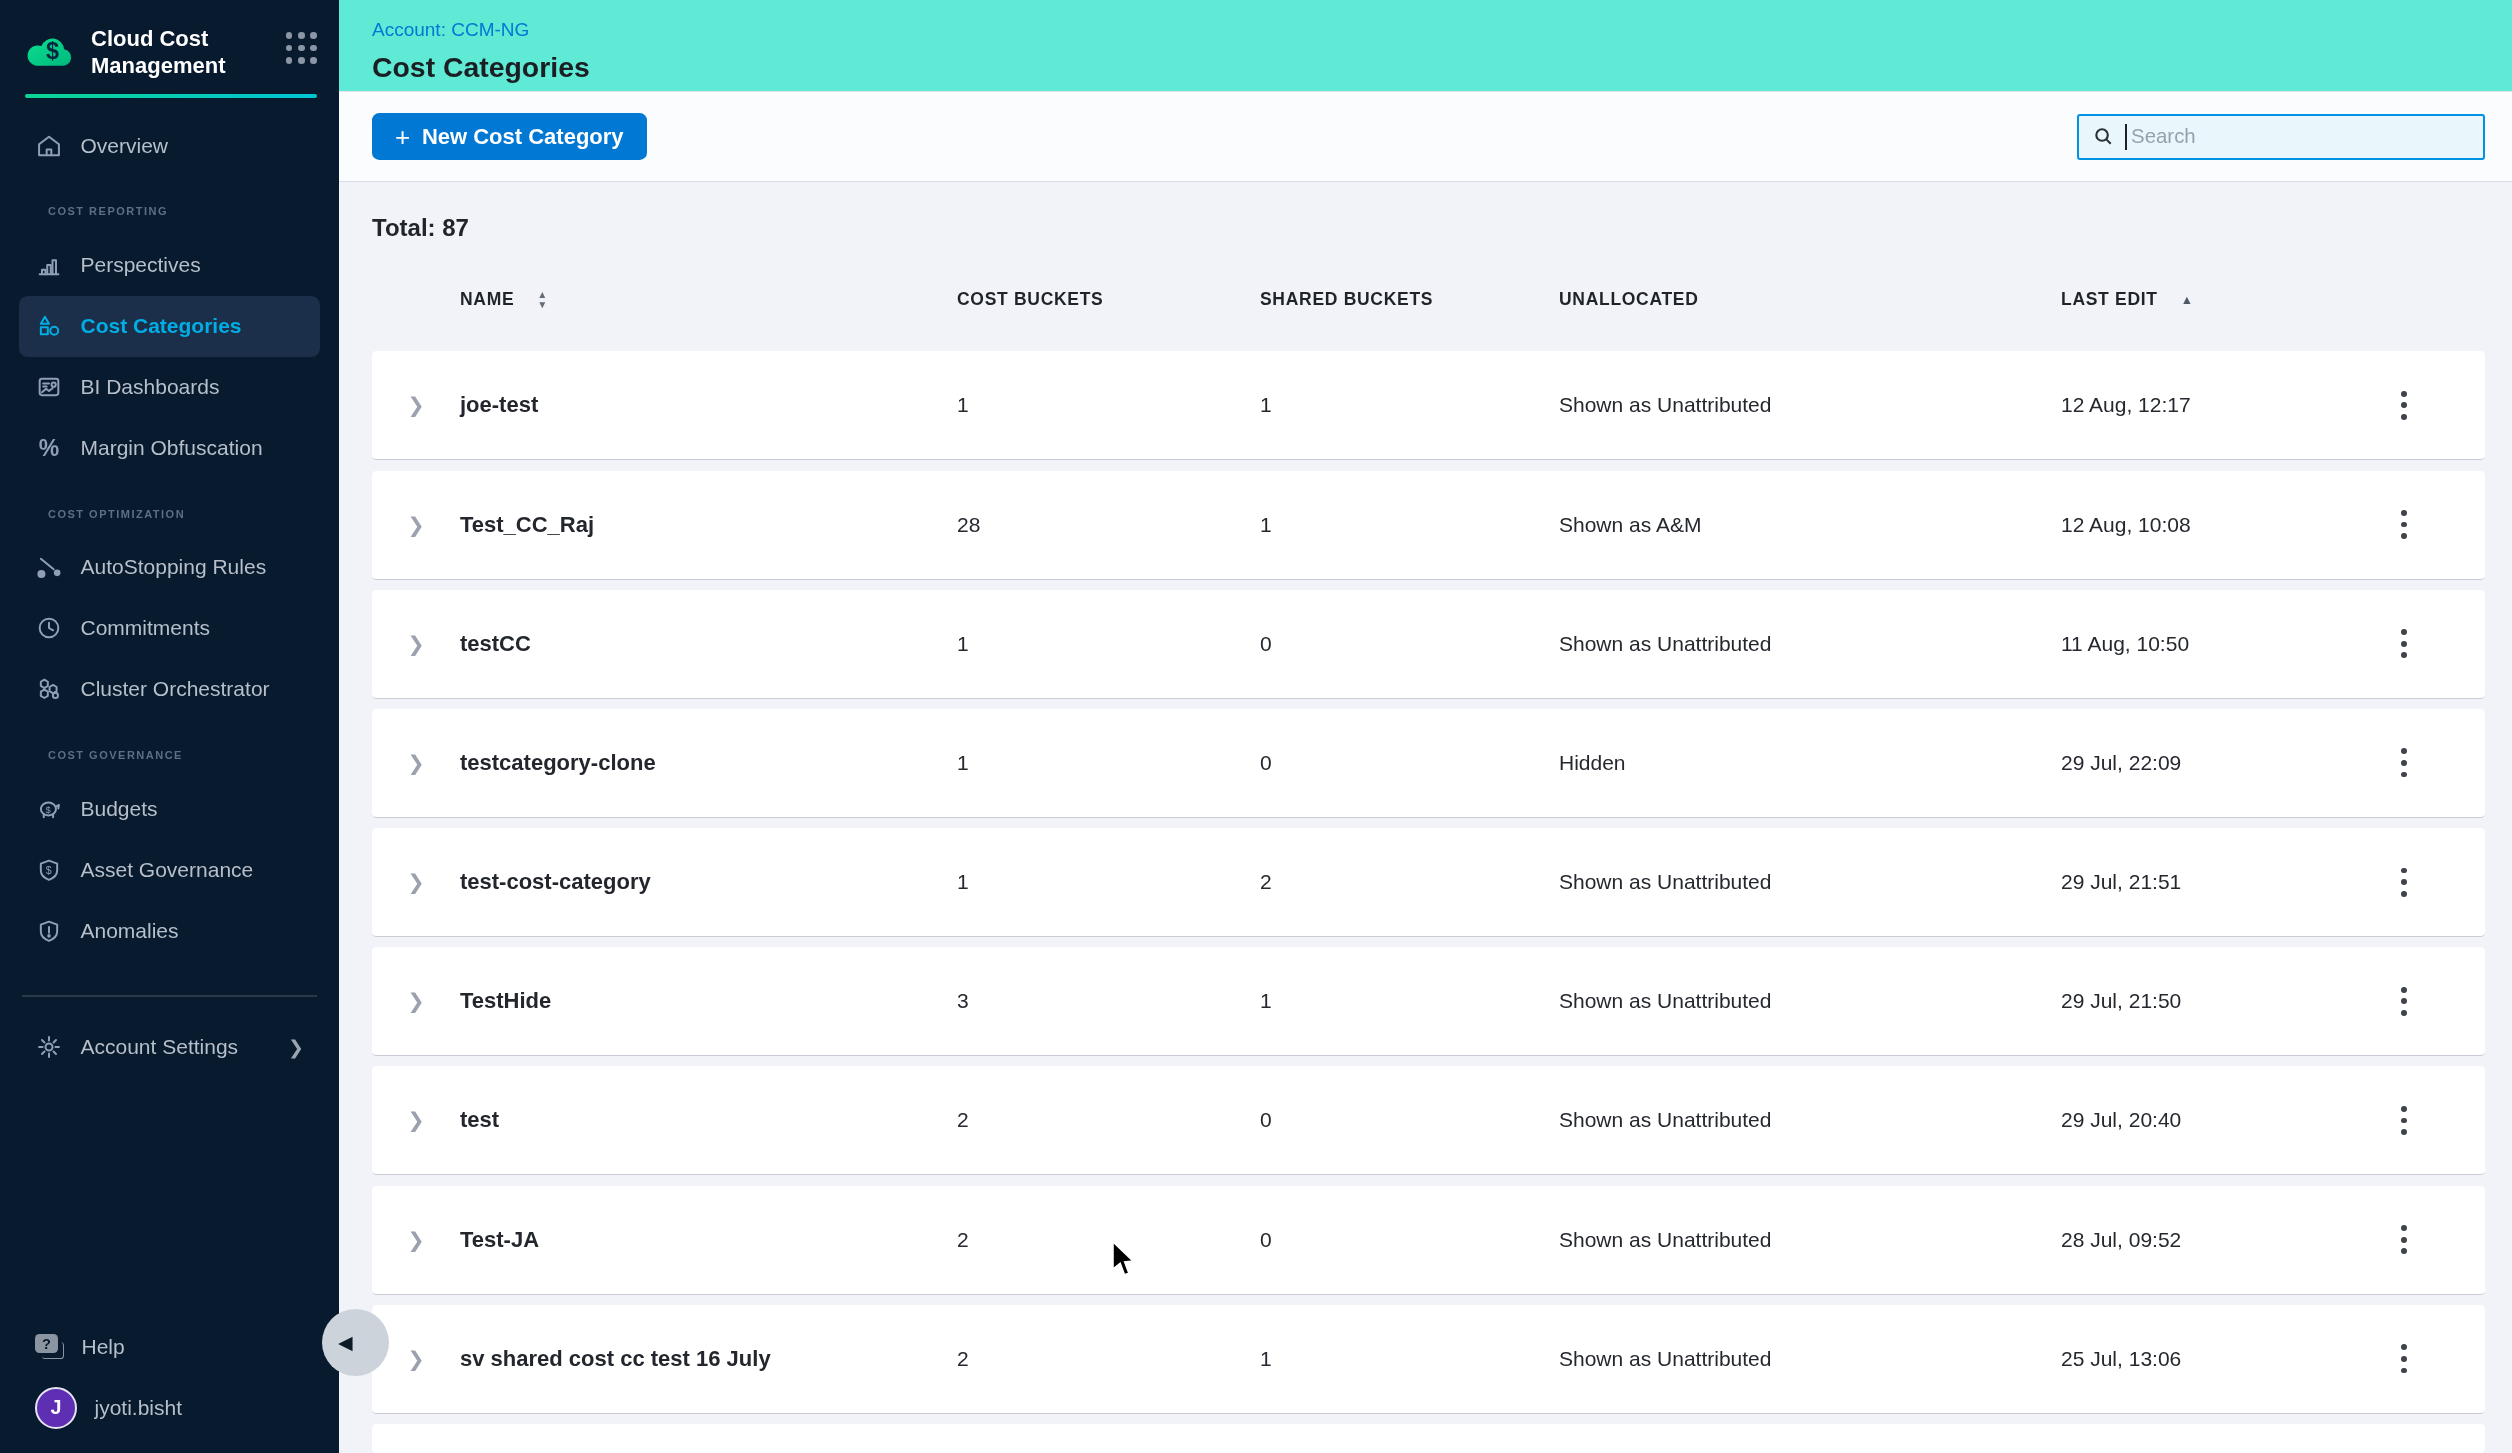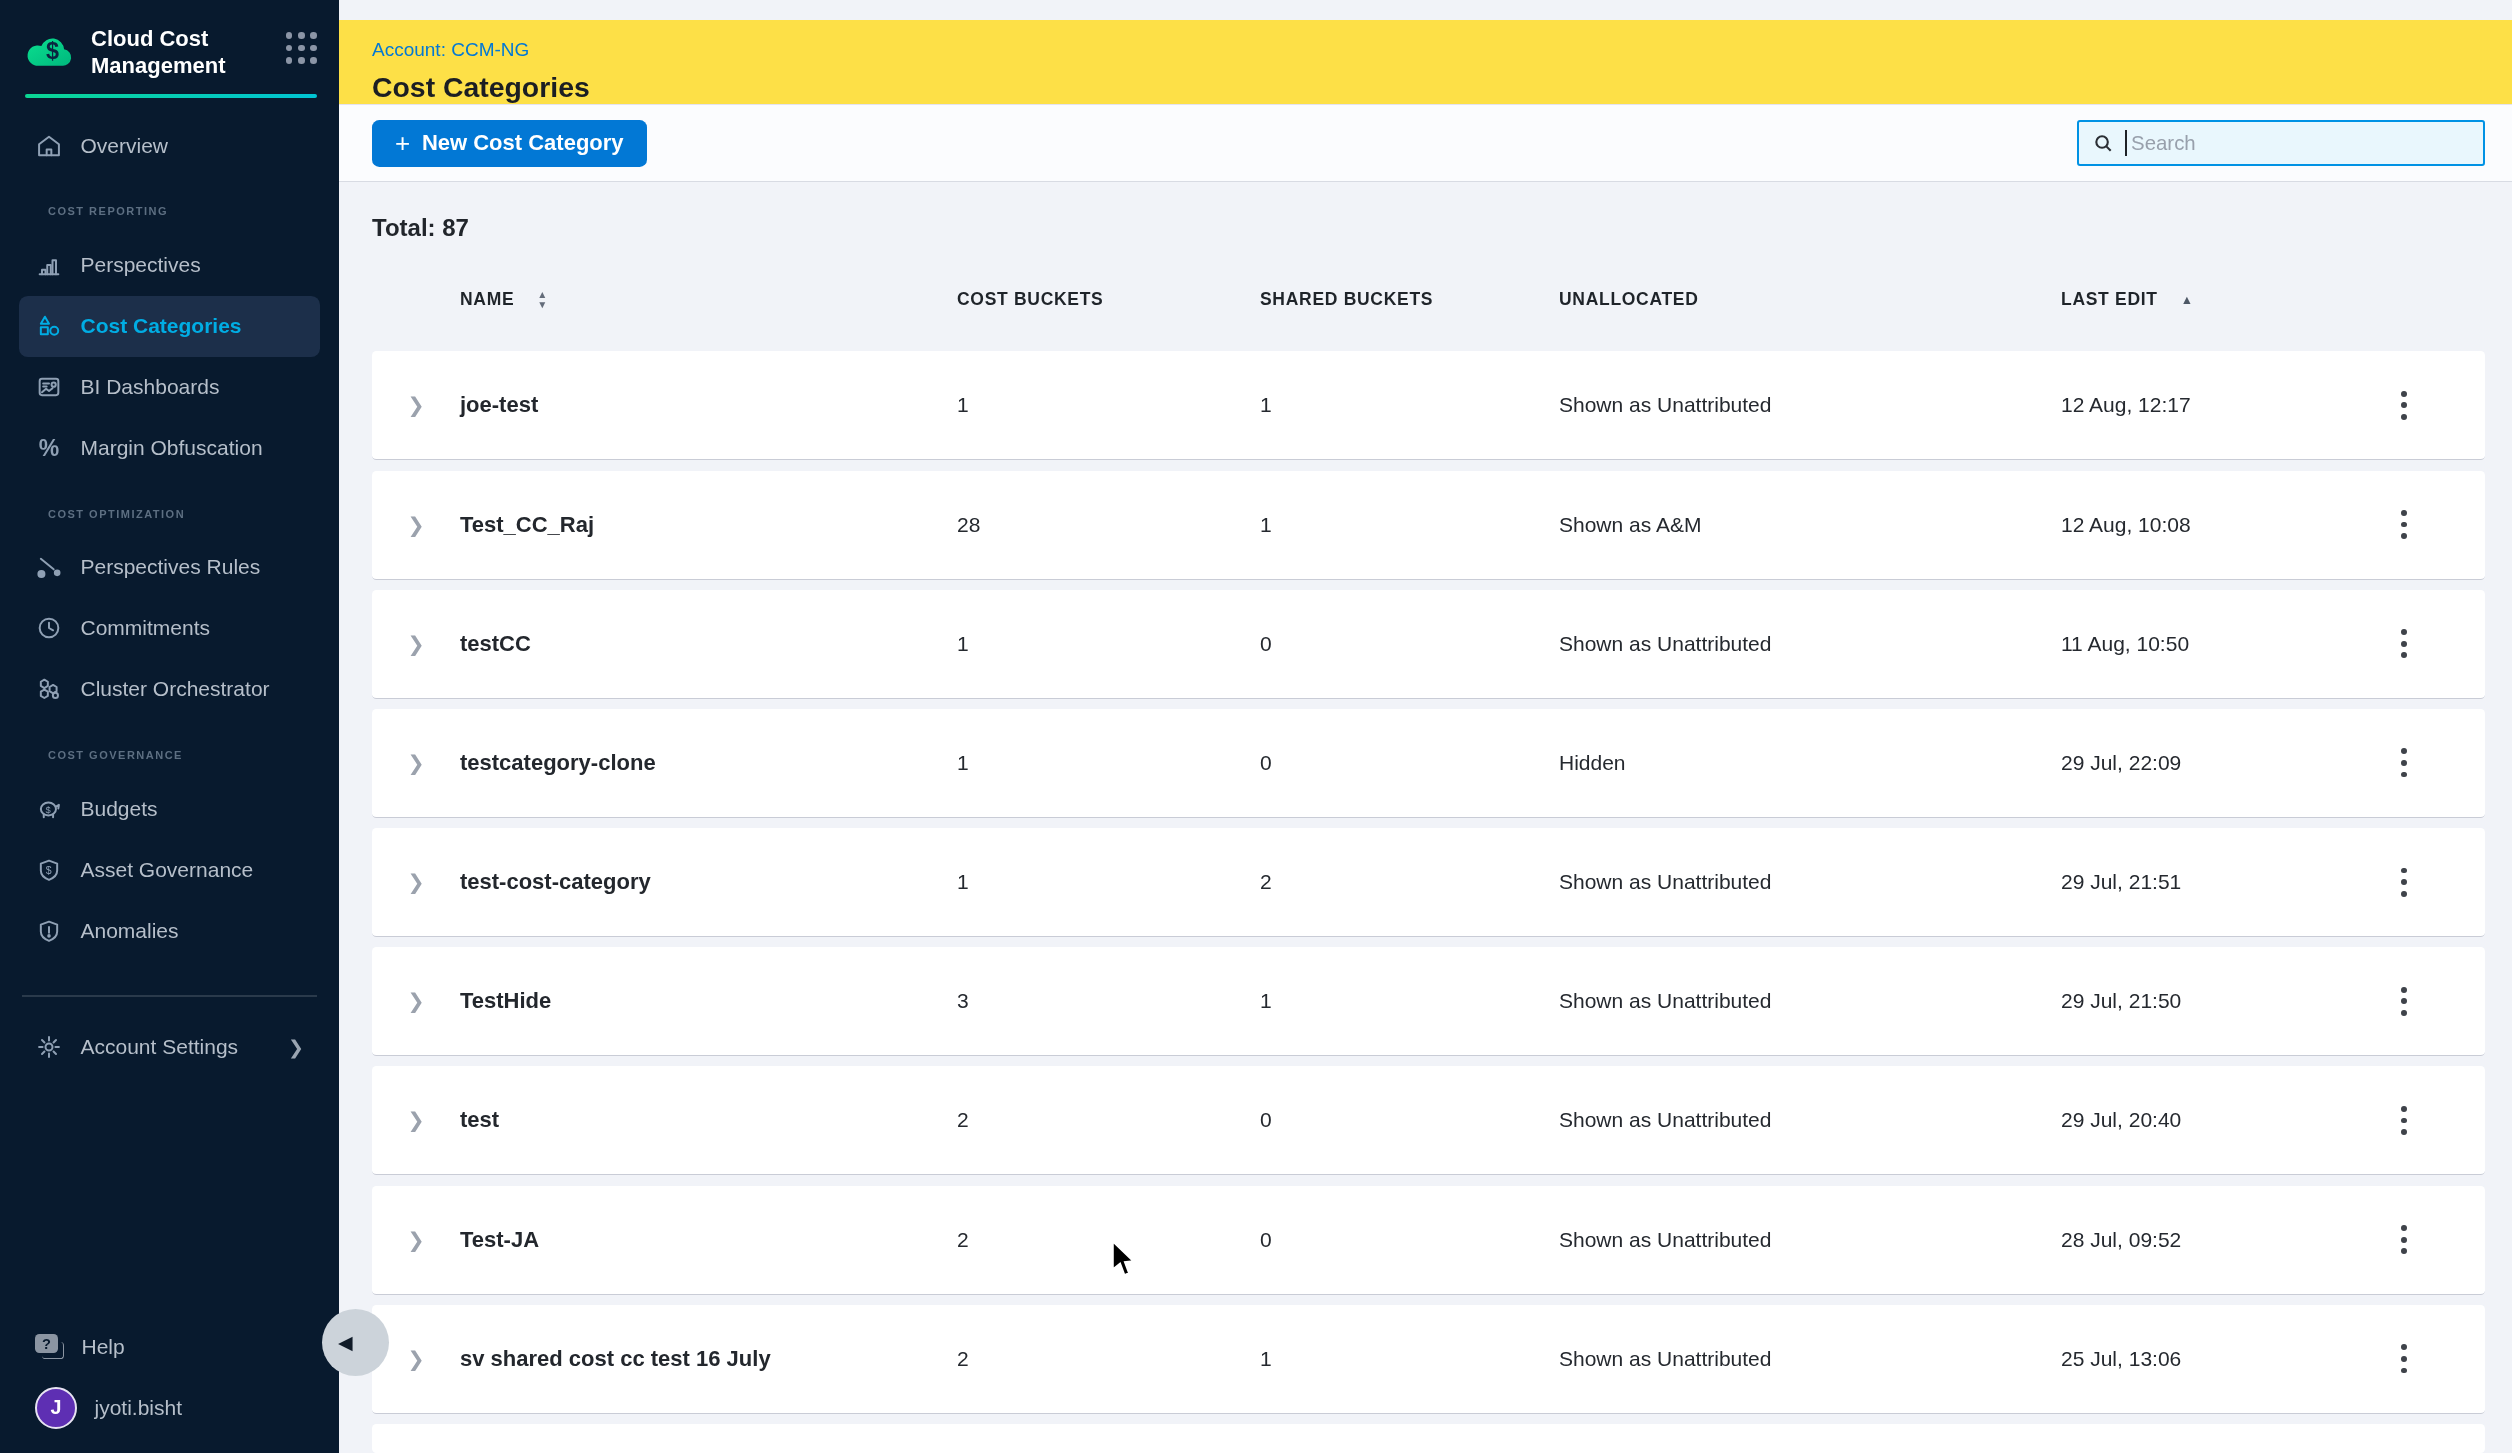--- a/index.html
+++ b/index.html
@@ -40,22 +40,22 @@
   .avatar { width:42px; height:42px; flex:0 0 42px; border-radius:50%; background:#5e2fb3;
             border:2.2px solid #e7e3f2; color:#fff; font-size:19.7px; font-weight:700;
             display:flex; align-items:center; justify-content:center; }
   .collapse-tab { position:absolute; left:322px; top:1309px; width:67px; height:67px;
                   border-radius:50%; background:#ccd3da; cursor:pointer; z-index:6;
                   display:flex; align-items:center; justify-content:flex-start; }
   .collapse-tab span { margin-left:16px; font-size:19px; color:#101b28; }
 
   
   .main { flex:1; display:flex; flex-direction:column; min-width:0; }
-  .page-header { height:101px; background:#fde047; border-bottom:1.5px solid #e4e3f0;
-                 padding:17.5px 0 0 33px;margin-top:20px; }
+  .page-header { height:101px; background:#5eead4; border-bottom:1.5px solid #e4e3f0;
+                 padding:17.5px 0 0 33px; }
   .account-link { color:#0278d5; font-size:19px; line-height:23px; cursor:pointer; }
   .page-title { margin-top:10.2px; color:#1b1e23; font-size:28.4px; font-weight:700; }
   .toolbar { height:101px; background:#fbfcfe; border-bottom:1.5px solid #d8dbe3;
              display:flex; align-items:center; padding:0 27px 0 33px; }
   .new-btn { display:flex; align-items:center; gap:11.7px; height:47px; padding:0 23px;
              background:#0278d5; color:#fff; border:none; border-radius:7.3px;
              font-size:22px; font-weight:700; font-family:inherit; cursor:pointer; }
   .new-btn .plus { font-size:26px; font-weight:400; line-height:0; }
   .search-box { margin-left:auto; display:flex; align-items:center; width:408px; height:46px;
                 background:#e9f7fd; border:2.2px solid #0092e4; border-radius:3px; padding:0 13px; }
@@ -162,21 +162,21 @@
         <span>Margin Obfuscation</span>
       </div>
 
       <div class="section-label">COST OPTIMIZATION</div>
       <div class="nav-item">
         <svg viewBox="0 0 24 24">
           <path d="M5 5 L16 14"></path>
             <circle cx="5.5" cy="18" r="2.6" fill="#8fa0b4"></circle>
             <circle cx="19" cy="17" r="2" fill="#8fa0b4"></circle>
         </svg>
-        <span>Perspectives Rules</span>
+        <span>AutoStopping Rules</span>
       </div>
       <div class="nav-item">
         <svg viewBox="0 0 24 24">
           <circle cx="12" cy="12" r="8"></circle>
             <path d="M12 7.5 V12 l3.5 2"></path>
         </svg>
         <span>Commitments</span>
       </div>
       <div class="nav-item">
         <svg viewBox="0 0 24 24">

